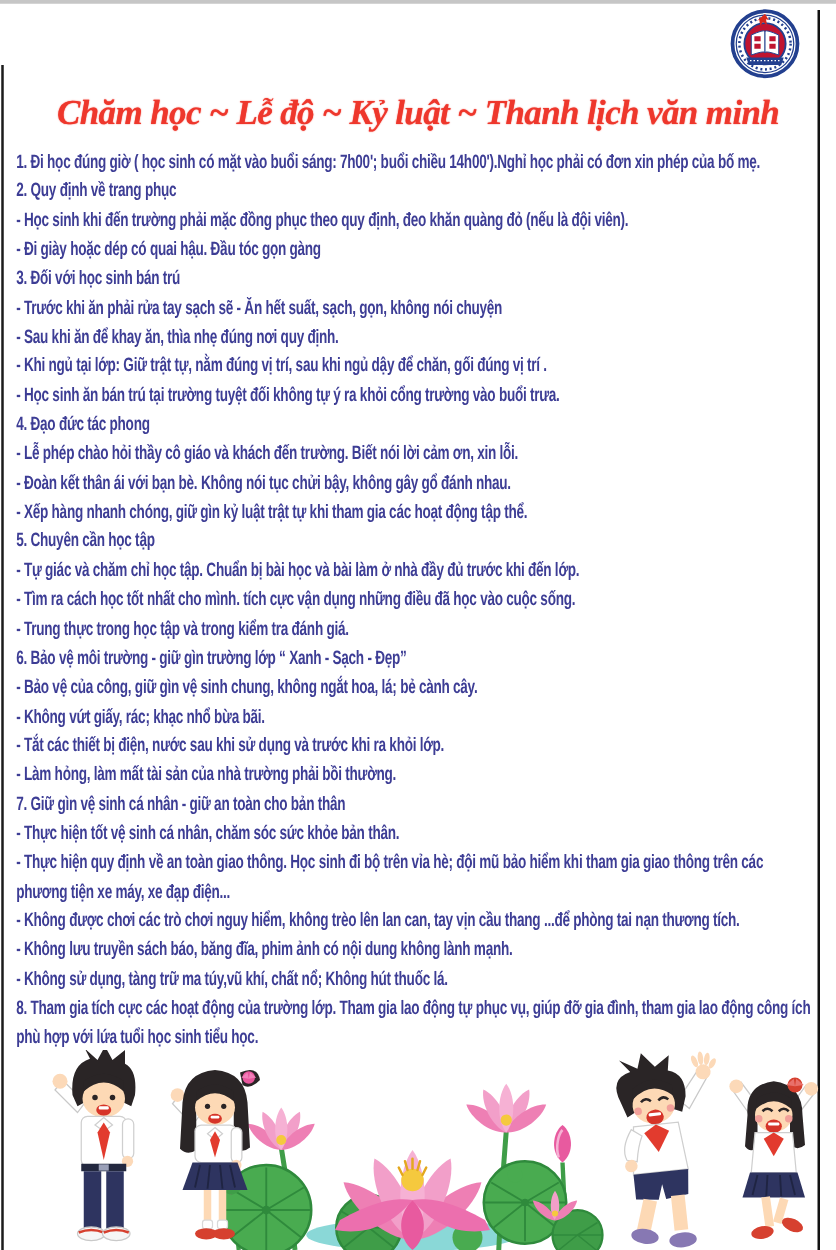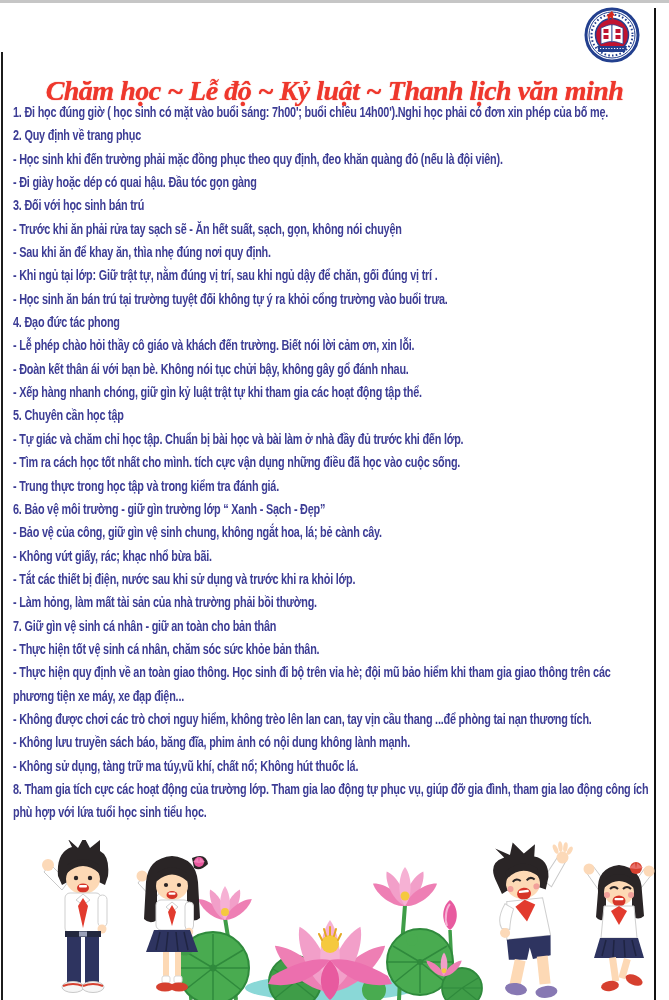--- a/index.html
+++ b/index.html
@@ -18,21 +18,21 @@
     text-shadow:0 0 1px #e8342b;
   }
   .subtitle{
     position:absolute;top:52px;left:0;right:0;text-align:center;
     font-family:Liberation Serif, serif;font-weight:bold;font-style:italic;
     font-size:28px;letter-spacing:-0.5px;color:#ee372c;white-space:nowrap;
     text-shadow:0 0 1px #ee372c;
   }
   .logo{position:absolute;left:583px;top:5px;width:58px;height:58px;}
   .rules{
-    position:absolute;top:100px;left:13px;width:640px;
+    position:absolute;top:118px;left:13px;width:640px;
   }
   .rules-inner{
     width:914px;transform:scaleX(0.70);transform-origin:0 0;
     color:#3d3d95;font-weight:700;font-size:15.5px;line-height:23.35px;
     letter-spacing:-0.3px;
   }
   .rules-inner p{margin:0;padding:0;}
   .art{position:absolute;left:0;top:840px;width:669px;height:160px;}
 </style>
 </head>

